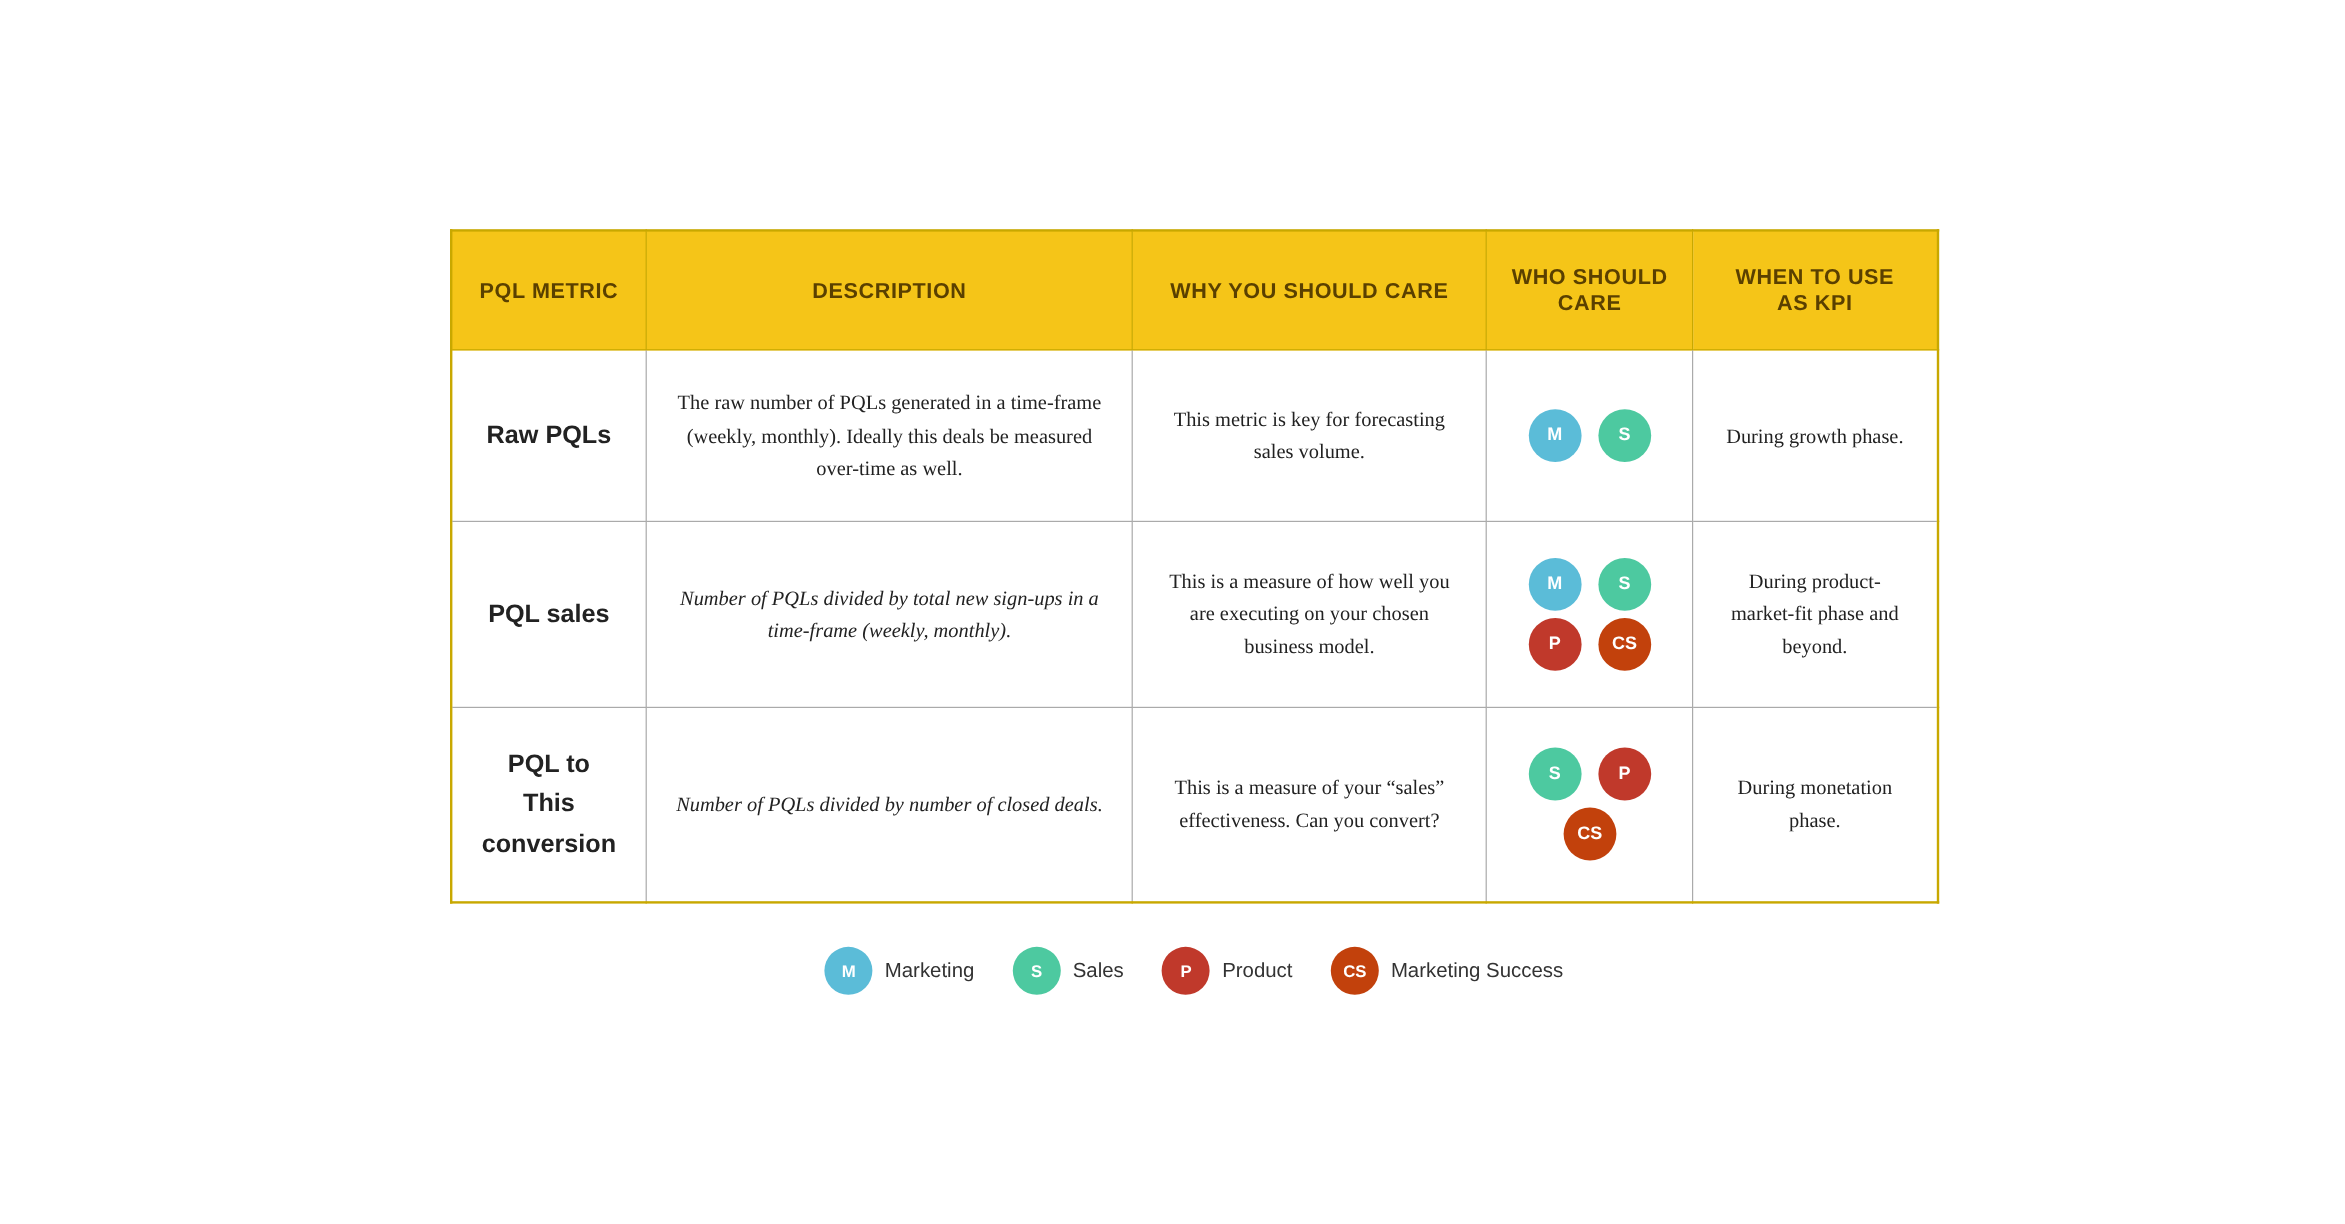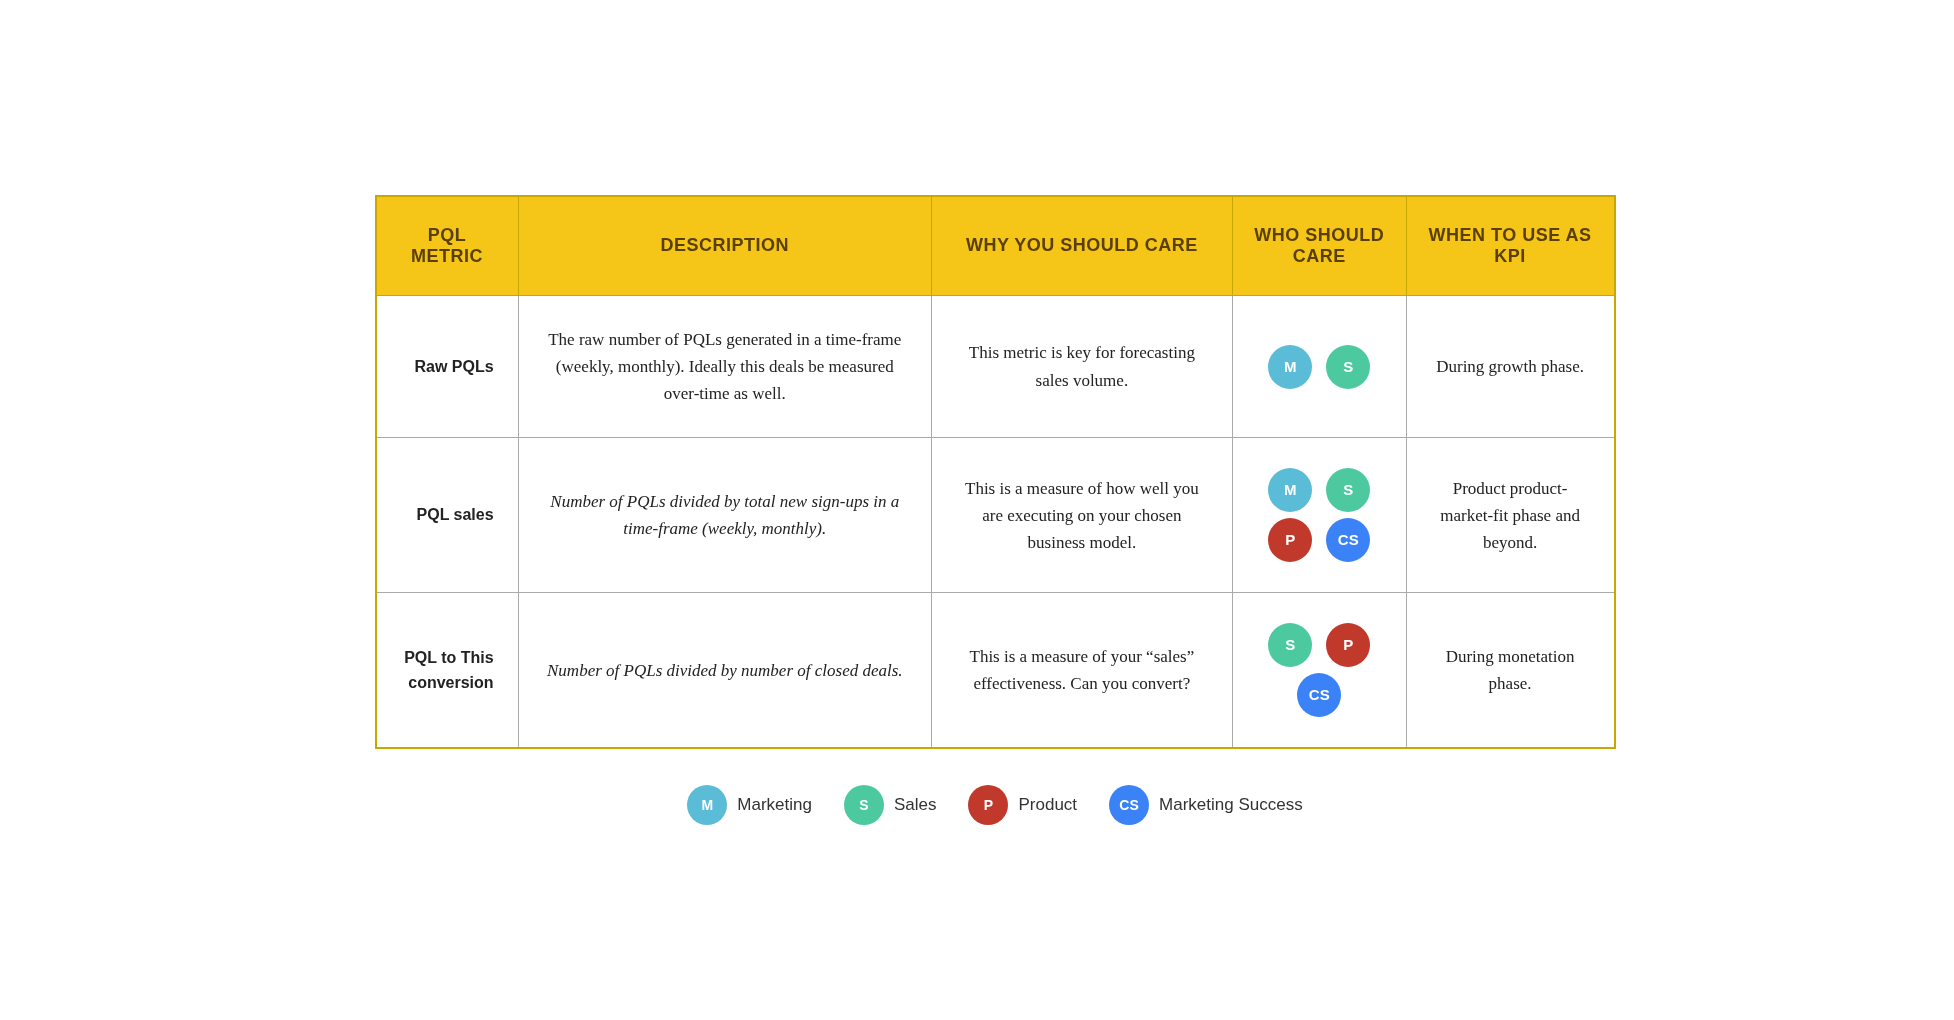--- a/index.html
+++ b/index.html
@@ -45,42 +45,42 @@
       vertical-align: middle;
       text-align: center;
       font-size: 17px;
       color: #222;
       line-height: 1.6;
     }
 
     tbody tr td:first-child {
       font-weight: 700;
       font-family: Arial, Helvetica, sans-serif;
-      font-size: 16px;
-      text-align: right;
+      font-size: 21px;
+      text-align: center;
     }
 
     .badge {
       display: inline-flex;
       align-items: center;
       justify-content: center;
       width: 44px;
       height: 44px;
       border-radius: 50%;
       color: #fff;
       font-weight: 700;
       font-family: Arial, Helvetica, sans-serif;
       font-size: 15px;
       margin: 0 4px;
     }
 
     .badge-m { background-color: #5bbcd8; }
     .badge-s { background-color: #4dc9a0; }
     .badge-p { background-color: #c0392b; }
-    .badge-cs { background-color: #3b82f6; }
+    .badge-cs { background-color: #c2410c; }
 
     .badges-container {
       display: flex;
       justify-content: center;
       align-items: center;
       gap: 6px;
       flex-wrap: wrap;
     }
 
     .legend {
@@ -145,21 +145,21 @@
           <td><em>Number of PQLs divided by total new sign-ups in a time-frame (weekly, monthly).</em></td>
           <td>This is a measure of how well you are executing on your chosen business model.</td>
           <td>
             <div class="badges-container">
               <span class="badge badge-m">M</span>
               <span class="badge badge-s">S</span>
               <span class="badge badge-p">P</span>
               <span class="badge badge-cs">CS</span>
             </div>
           </td>
-          <td>Product product-market-fit phase and beyond.</td>
+          <td>During product-market-fit phase and beyond.</td>
         </tr>
         <tr>
           <td>
             <div>PQL to This</div>
             <div>conversion</div>
           </td>
           <td><em>Number of PQLs divided by number of closed deals.</em></td>
           <td>This is a measure of your “sales” effectiveness. Can you convert?</td>
           <td>
             <div class="badges-container">

